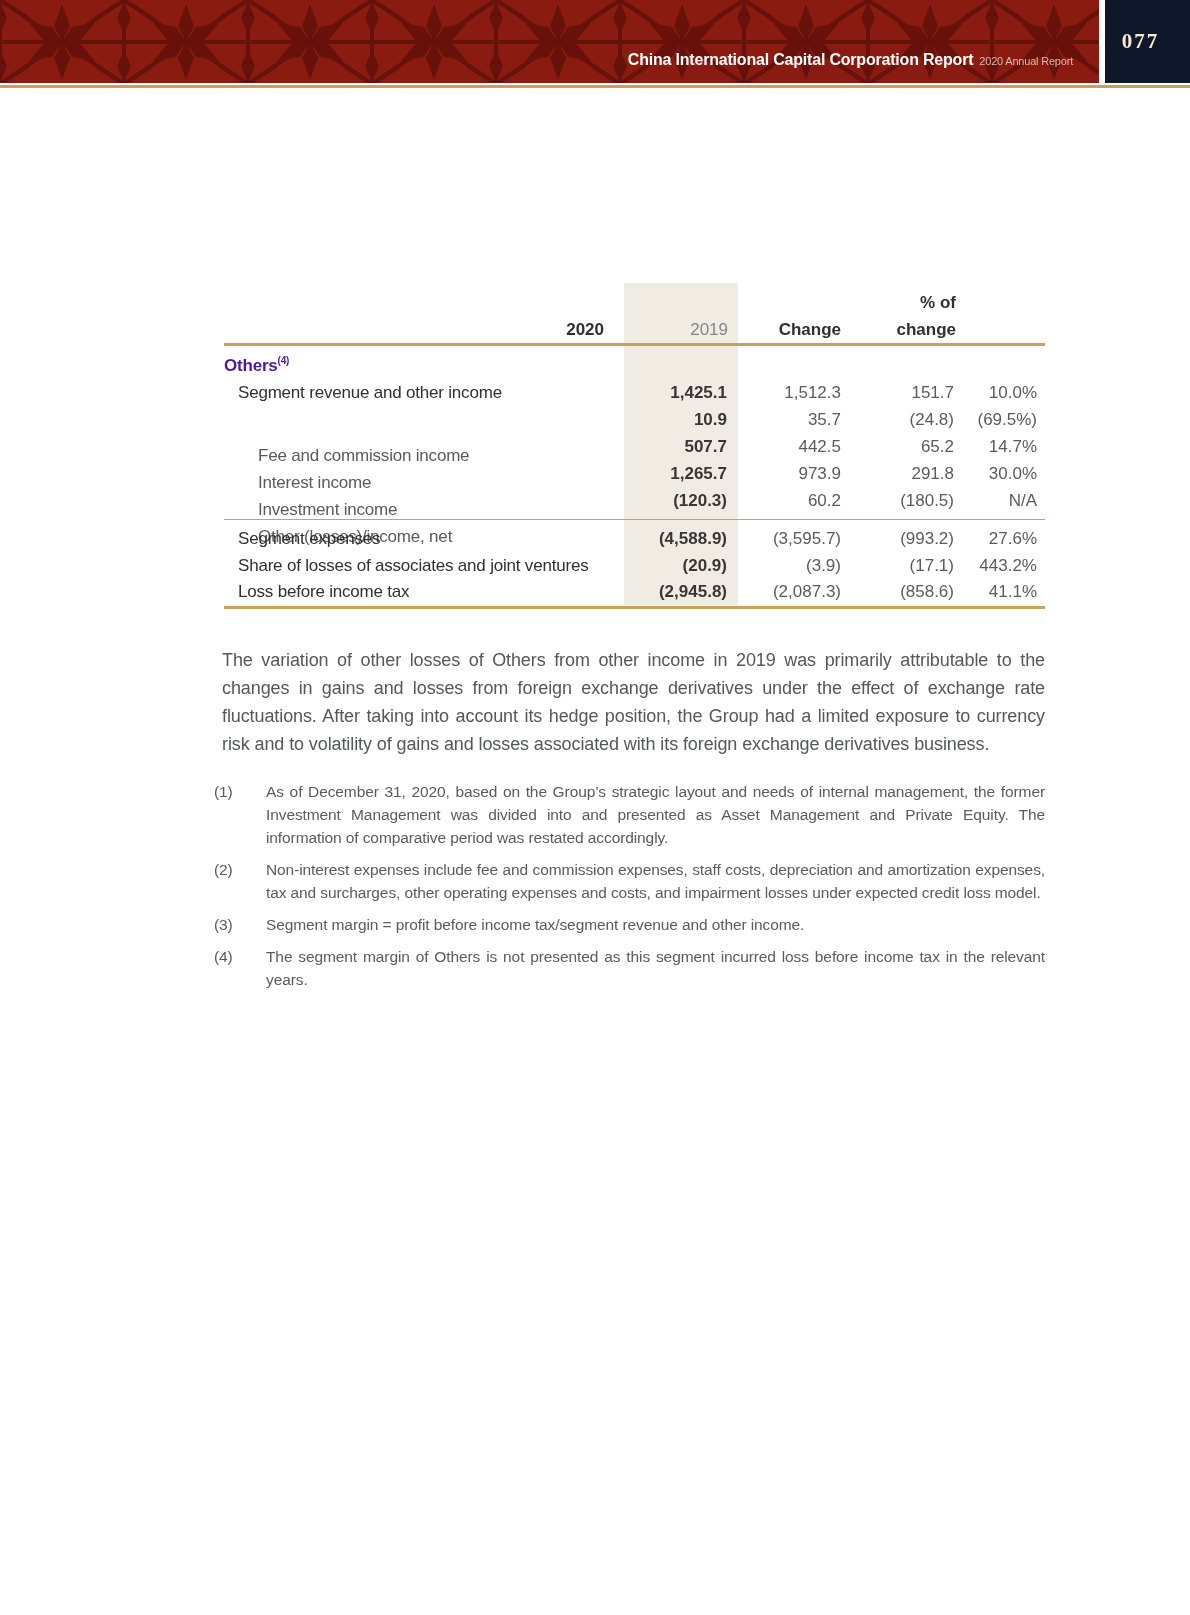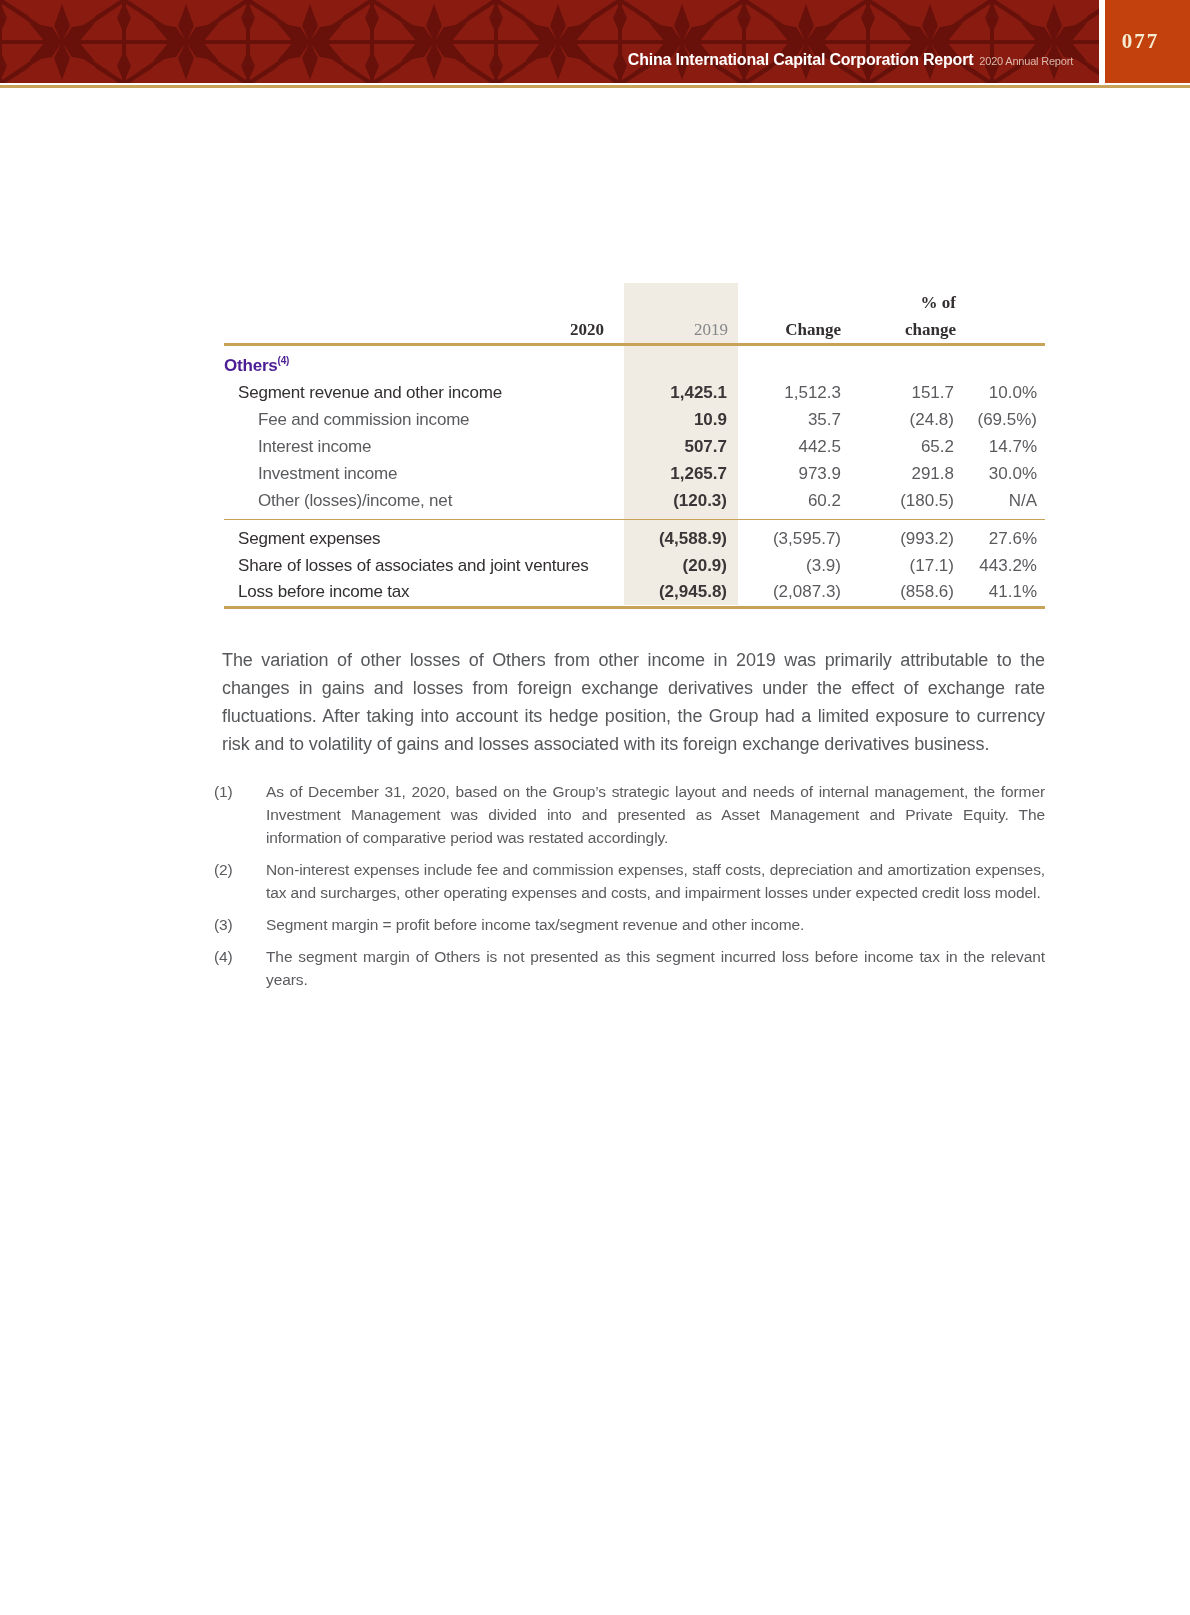--- a/index.html
+++ b/index.html
@@ -9,47 +9,47 @@
     font-family:"Liberation Sans", sans-serif; overflow:hidden;
   }
 
   
   .banner { position:absolute; left:0; top:0; width:1099px; height:83px; overflow:hidden; }
   .banner svg { position:absolute; left:0; top:0; }
   .banner-text { position:absolute; right:26px; bottom:14px; white-space:nowrap; }
   .banner-company { font-size:16px; font-weight:bold; color:#ffffff; letter-spacing:-0.2px; }
   .banner-report { font-size:11px; color:#dcb9ac; margin-left:6px; letter-spacing:-0.2px; }
   .page-box {
-    position:absolute; left:1105px; top:0; width:85px; height:83px; background:#c2410c;
+    position:absolute; left:1105px; top:0; width:85px; height:83px; background:#0f172a;
     display:flex; align-items:center; justify-content:center; padding-right:14px;
   }
   .page-num { font-family:"Liberation Serif", serif; font-weight:bold; font-size:21px;
     color:#f6ecd2; letter-spacing:2px; }
   .banner-rule { position:absolute; left:0; top:84.5px; width:1190px; height:3px; background:#c9a25a; }
 
   
   .table-wrap { position:absolute; left:224px; top:283px; width:821px; font-size:17px; }
   .col-highlight { position:absolute; left:400px; top:0; width:114px; height:322px; background:#f0ece4; }
   .thead, .trow { position:relative; display:grid; grid-template-columns:400px 114px 113px 113px 81px; }
   .thead { height:60px; align-items:end; line-height:27px; font-weight:bold; color:#332f30; }
-  .thead .hc { text-align:right; white-space:nowrap;font-family:Liberation Serif, serif; }
+  .thead .hc { text-align:right; white-space:nowrap; }
   .th-2019 { font-weight:normal; color:#85868a; }
   .th-pct { white-space:pre-line !important; }
   .hc1 { padding-right:20px;margin-left:26px; } .hc2 { padding-right:10px; } .hc3 { padding-right:10px; } .hc4 { padding-right:8px; }
   .rule { position:relative; background:#c9a25a; }
   .rule-head { height:2.5px; }
   .rule-mid { height:1.5px; margin-top:5px; }
   .rule-bottom { height:3px; margin-top:1px; }
   .spacer6 { height:6px; } .spacer5 { height:5px; }
   .trow { height:27px; line-height:27px; }
   .trow-short { height:26.5px; }
   .lab { white-space:nowrap; overflow:visible; letter-spacing:-0.2px; }
   .row-section .lab { font-weight:bold; color:#4c1d95; }
   .row-bold .lab { font-weight:normal; color:#332f30; padding-left:14px; }
-  .row-light .lab { color:#5a5b5e; padding-left:34px; }
+  .row-light .lab { color:#5a5b5e; padding-left:34px;margin-top:36px; }
   .lab sup { font-size:10px; font-weight:bold; vertical-align:super; line-height:0; }
   .c { text-align:right; white-space:nowrap; }
   .c1 { padding-right:11px; font-weight:bold; color:#3a3637; }
   .c2, .c3 { padding-right:10px; color:#5a5b5e; }
   .c4 { padding-right:8px; color:#5a5b5e;text-align:right; }
 
   
   .paragraph {
     position:absolute; left:222px; top:646px; width:823px;
     font-size:18px; line-height:28px; text-align:justify; color:#55575a; letter-spacing:-0.1px;

